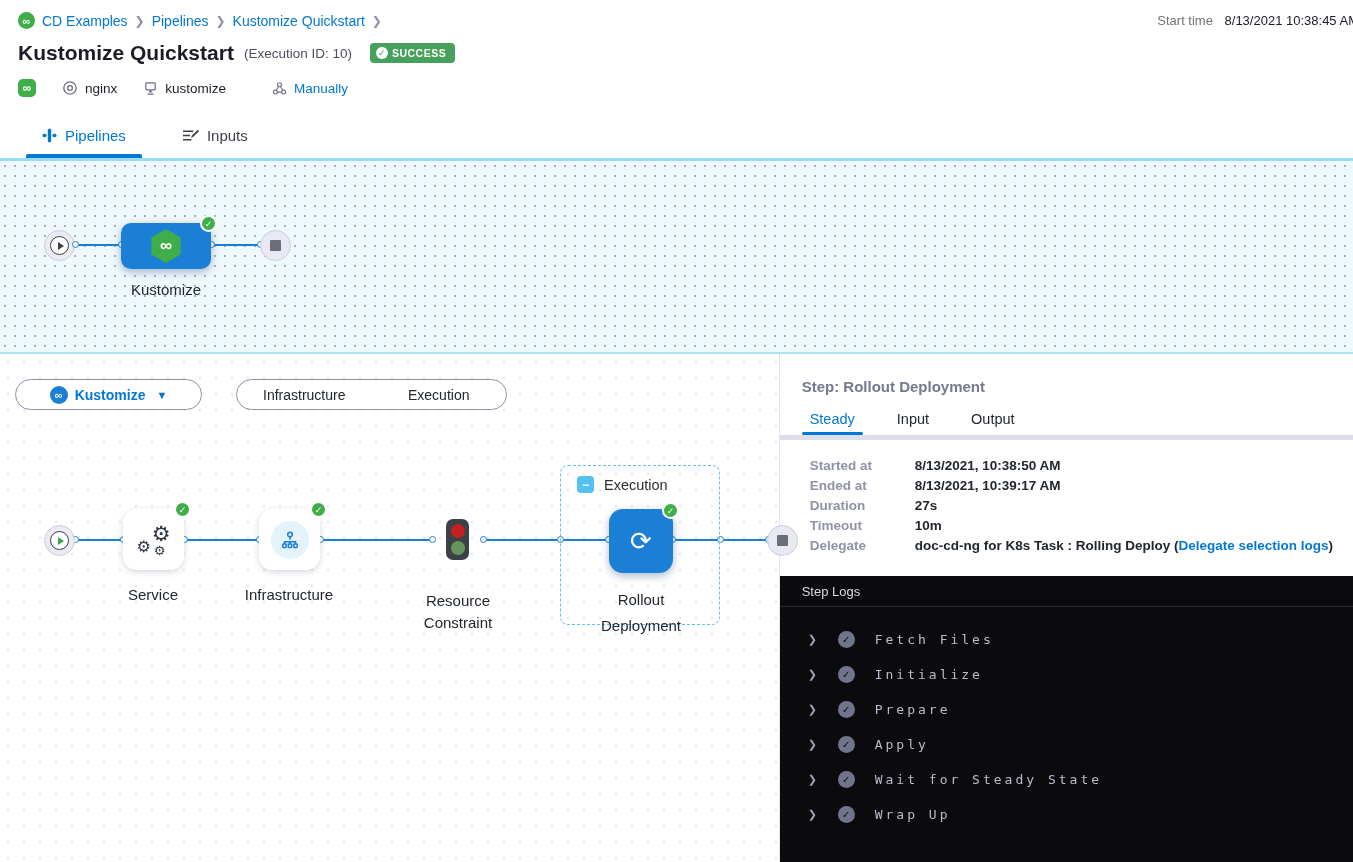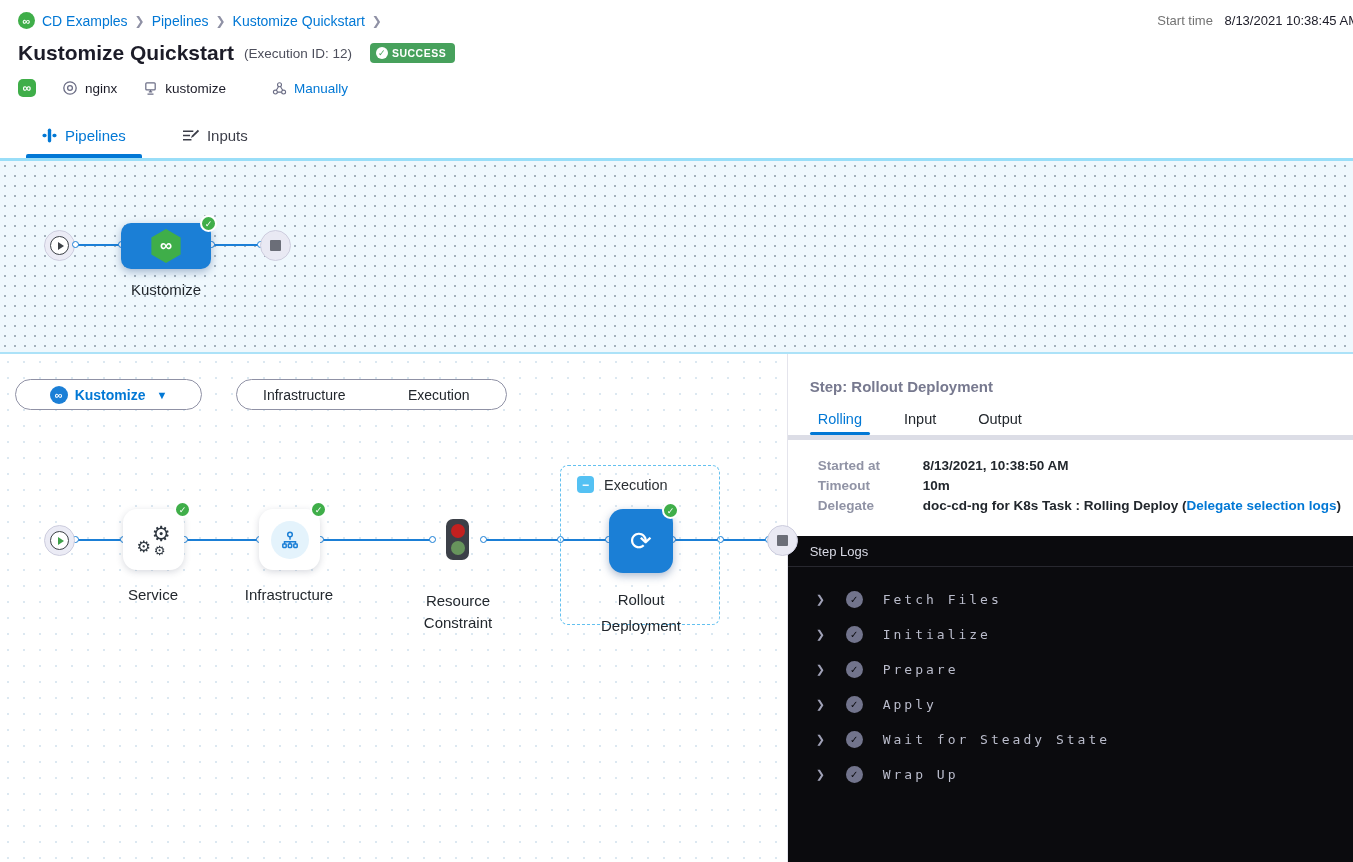--- a/index.html
+++ b/index.html
@@ -110,21 +110,21 @@
 
   
   .panel { flex:1; background:#fff; border-left:1px solid #e4e4ec; display:flex; flex-direction:column; }
   .panel-title { margin:24px 0 0 22px; font-size:15px; font-weight:600; color:#77798f; }
   .panel-tabs { display:flex; gap:42px; margin:16px 0 0 30px; font-size:14.5px; }
   .ptab { padding-bottom:8px; color:#22272d; position:relative; cursor:pointer; }
   .ptab.active { color:#0278d5; }
   .ptab.active::after { content:""; position:absolute; left:-8px; right:-8px; bottom:0; height:3px;
     background:#0278d5; border-radius:2px; }
   .ptrack { height:5px; background:#dcdde6; width:100%; }
-  .details { padding:16px 12px 0 30px; }
+  .details { padding:16px 20px 0 30px; }
   .drow { display:flex; font-size:13.5px; line-height:20px; }
   .drow .dl { width:105px; color:#9093a5; font-weight:600; }
   .drow .dv { color:#22272d; font-weight:600; white-space:nowrap; }
   .dlink { color:#0278d5; font-weight:600; cursor:pointer; }
   .logs { flex:1; margin-top:20px; background:#0b0b0e; display:flex; flex-direction:column; }
   .logs-header { height:31px; display:flex; align-items:center; padding-left:22px; color:#d8d9e4;
     font-size:13px; border-bottom:1px solid #28282f; }
   .log-list { padding-top:15px; }
   .log-row { height:35px; display:flex; align-items:center; padding-left:28px; cursor:pointer; }
   .log-chev { color:#9fa0b5; font-size:11px; width:30px; }
@@ -147,21 +147,21 @@
     <span class="crumb-sep">❯</span>
     <span class="crumb">Kustomize Quickstart</span>
     <span class="crumb-sep">❯</span>
   </div>
   <div class="start-time">
     <span class="lbl">Start time</span>
     <span class="val">8/13/2021 10:38:45 AM</span>
   </div>
   <div class="title-row">
     <span class="page-title">Kustomize Quickstart</span>
-    <span class="exec-id">(Execution ID: 12)</span>
+    <span class="exec-id">(Execution ID: 10)</span>
     <span class="status-badge">
       <span class="chk">✓</span>
       <span>SUCCESS</span>
     </span>
   </div>
   <div class="meta-row">
     <span class="meta-item" style="margin-right:26px;">
       <span class="harness-sq">∞</span>
     </span>
     <span class="meta-item" style="margin-right:26px;">
@@ -316,30 +316,38 @@
     </div>
 
     <div class="gstop" style="left:767px; top:171px;">
         <span class="sq"></span>
       </div>
   </div>
 
   <div class="panel">
     <div class="panel-title">Step: Rollout Deployment</div>
     <div class="panel-tabs">
-      <span class="ptab active">Rolling</span>
+      <span class="ptab active">Steady</span>
       <span class="ptab">Input</span>
       <span class="ptab">Output</span>
     </div>
     <div class="ptrack"></div>
 
     <div class="details">
       <div class="drow">
         <span class="dl">Started at</span>
         <span class="dv">8/13/2021, 10:38:50 AM</span>
+      </div>
+      <div class="drow">
+        <span class="dl">Ended at</span>
+        <span class="dv">8/13/2021, 10:39:17 AM</span>
+      </div>
+      <div class="drow">
+        <span class="dl">Duration</span>
+        <span class="dv">27s</span>
       </div>
       <div class="drow">
         <span class="dl">Timeout</span>
         <span class="dv">10m</span>
       </div>
       <div class="drow">
         <span class="dl">Delegate</span>
         <span class="dv"><span>doc-cd-ng for K8s Task : Rolling Deploy (</span><span class="dlink">Delegate selection logs</span><span>)</span></span>
       </div>
     </div>

